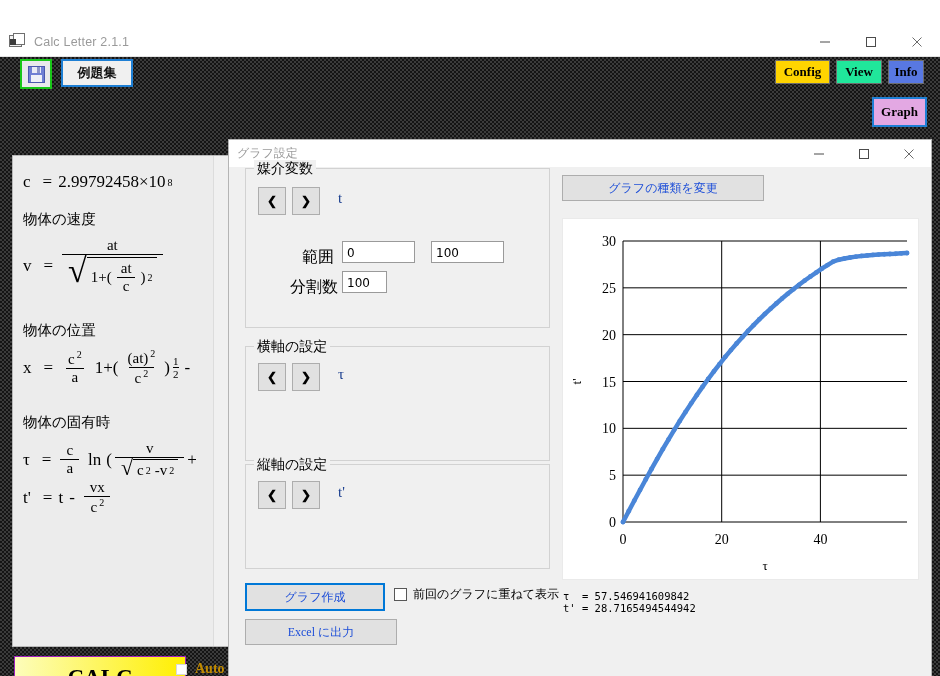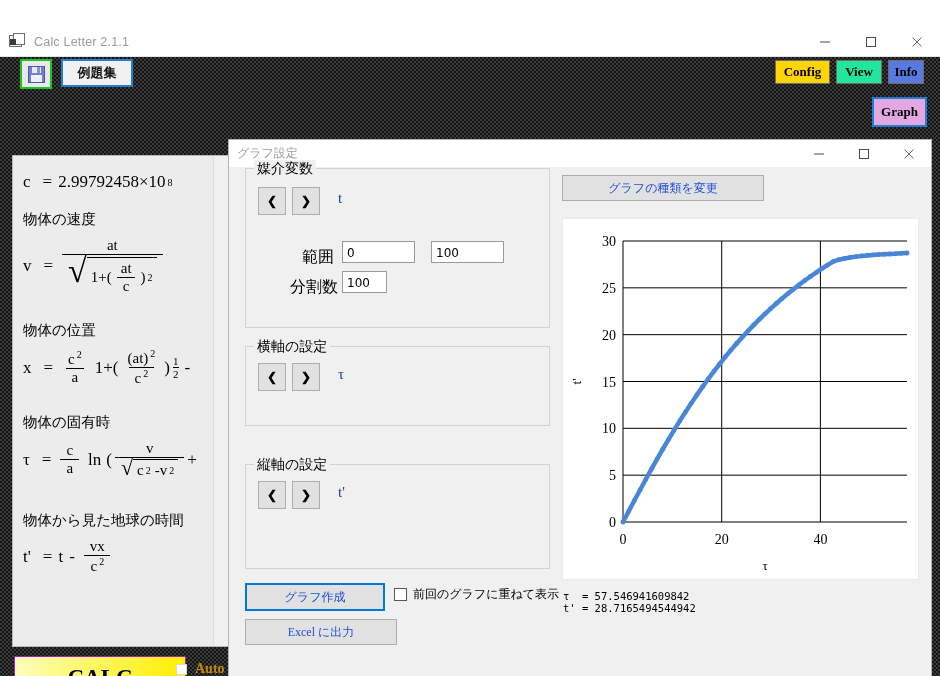--- a/index.html
+++ b/index.html
@@ -135,21 +135,21 @@
                      justify-content:center; color:#4b4b4b; }
 
   .group {
     position:absolute; border:1px solid #d2d2d2; background:transparent;
   }
   .group > .glabel {
     position:absolute; top:-9px; left:8px; background:#f0f0f0; padding:0 3px;
     font-family:"DejaVu Sans", sans-serif; font-size:14px; color:#000;
   }
   #grp-param { left:16px; top:28px; width:305px; height:160px; }
-  #grp-xaxis { left:16px; top:206px; width:305px; height:80px;text-align:center; }
+  #grp-xaxis { left:16px; top:206px; width:305px; height:115px;text-align:center; }
   #grp-yaxis { left:16px; top:324px; width:305px; height:105px; }
 
   .nav-btn {
     position:absolute; width:28px; height:28px; background:#e1e1e1;
     border:1px solid #adadad; display:flex; align-items:center; justify-content:center;
     font-size:12px; color:#000; font-weight:bold;
   }
   .var-name {
     position:absolute; font-family:"Liberation Serif", serif; font-size:15px;
     color:#1b3f8f;
@@ -314,21 +314,20 @@
                   <span class="sup">2</span>
                 <span style="margin-left:4px;">-v</span>
                   <span class="sup">2</span>
               </span>
             </span>
           </span>
         </span>
         <span>+</span>
       </div>
 
-      <div class="ftitle" style="margin-top:32px;">物体から見た地球の時間</div>
       <div class="feq">
         <span class="lhs">t'</span>
         <span class="eqs">=</span>
         <span>t</span>
         <span style="margin:0 6px;">-</span>
         <span class="frac">
           <span class="num">vx</span>
           <span class="den">
             <span>c</span><span class="sup">2</span>
           </span>

